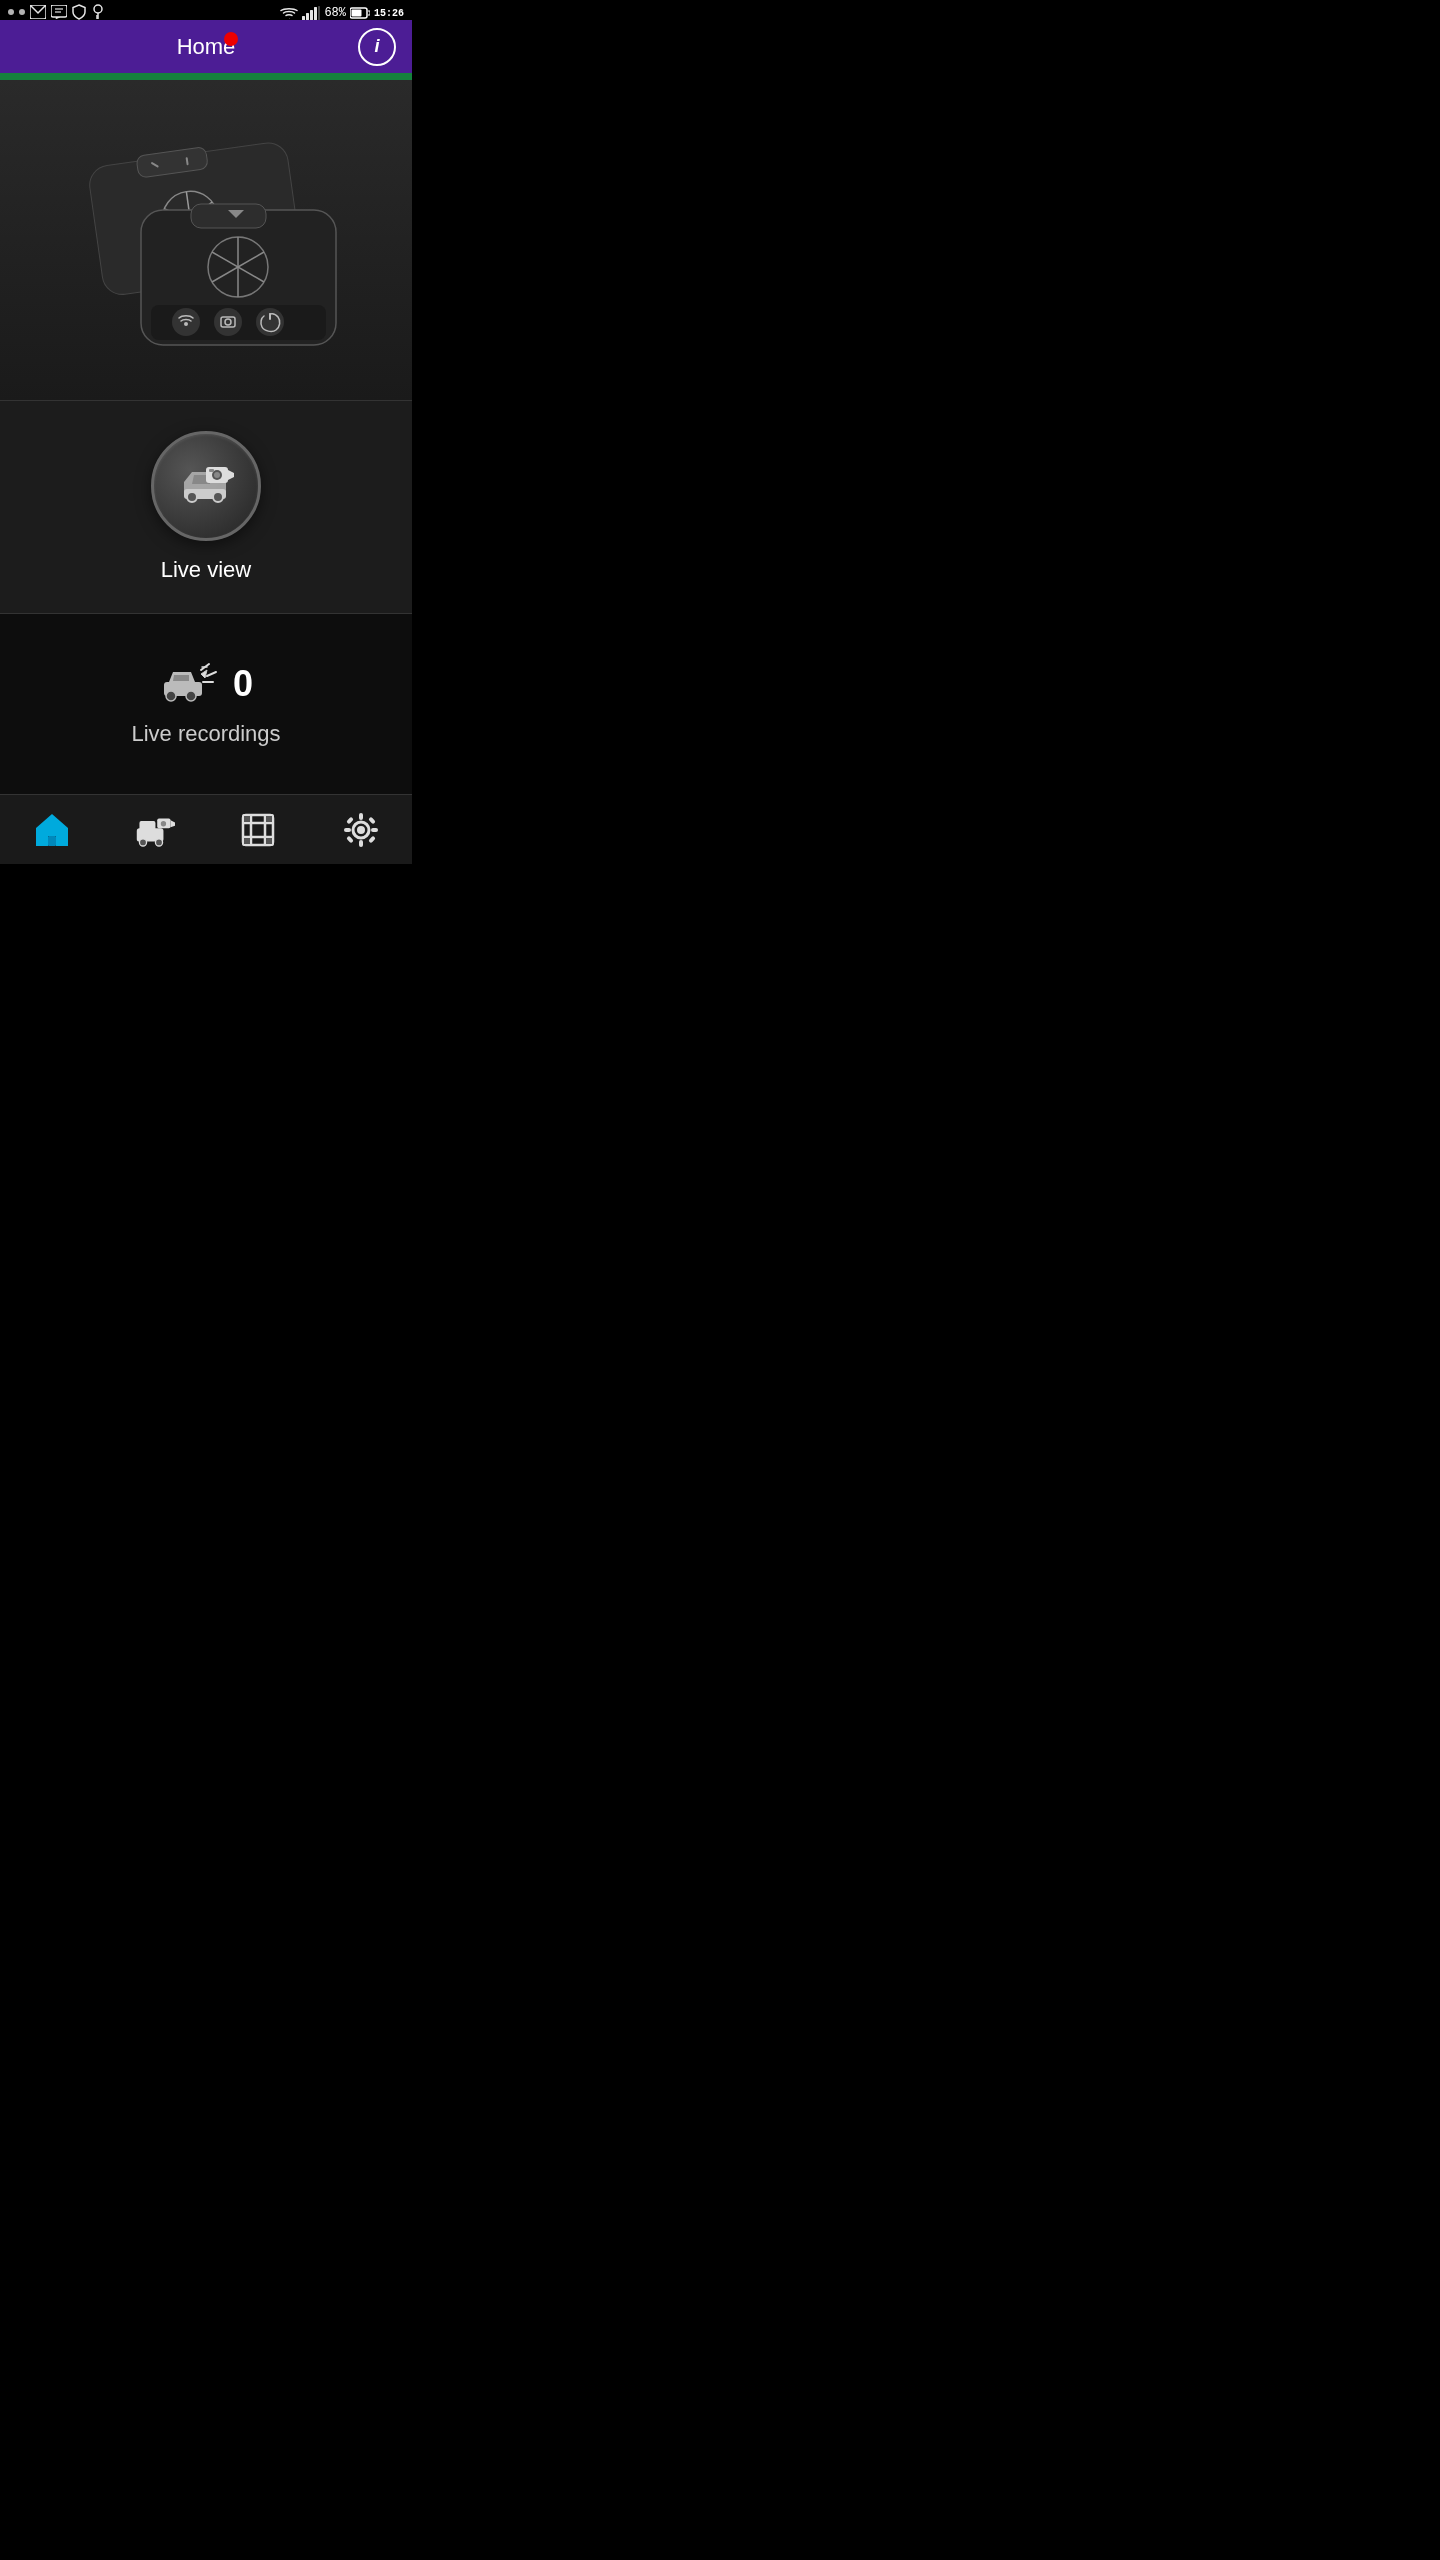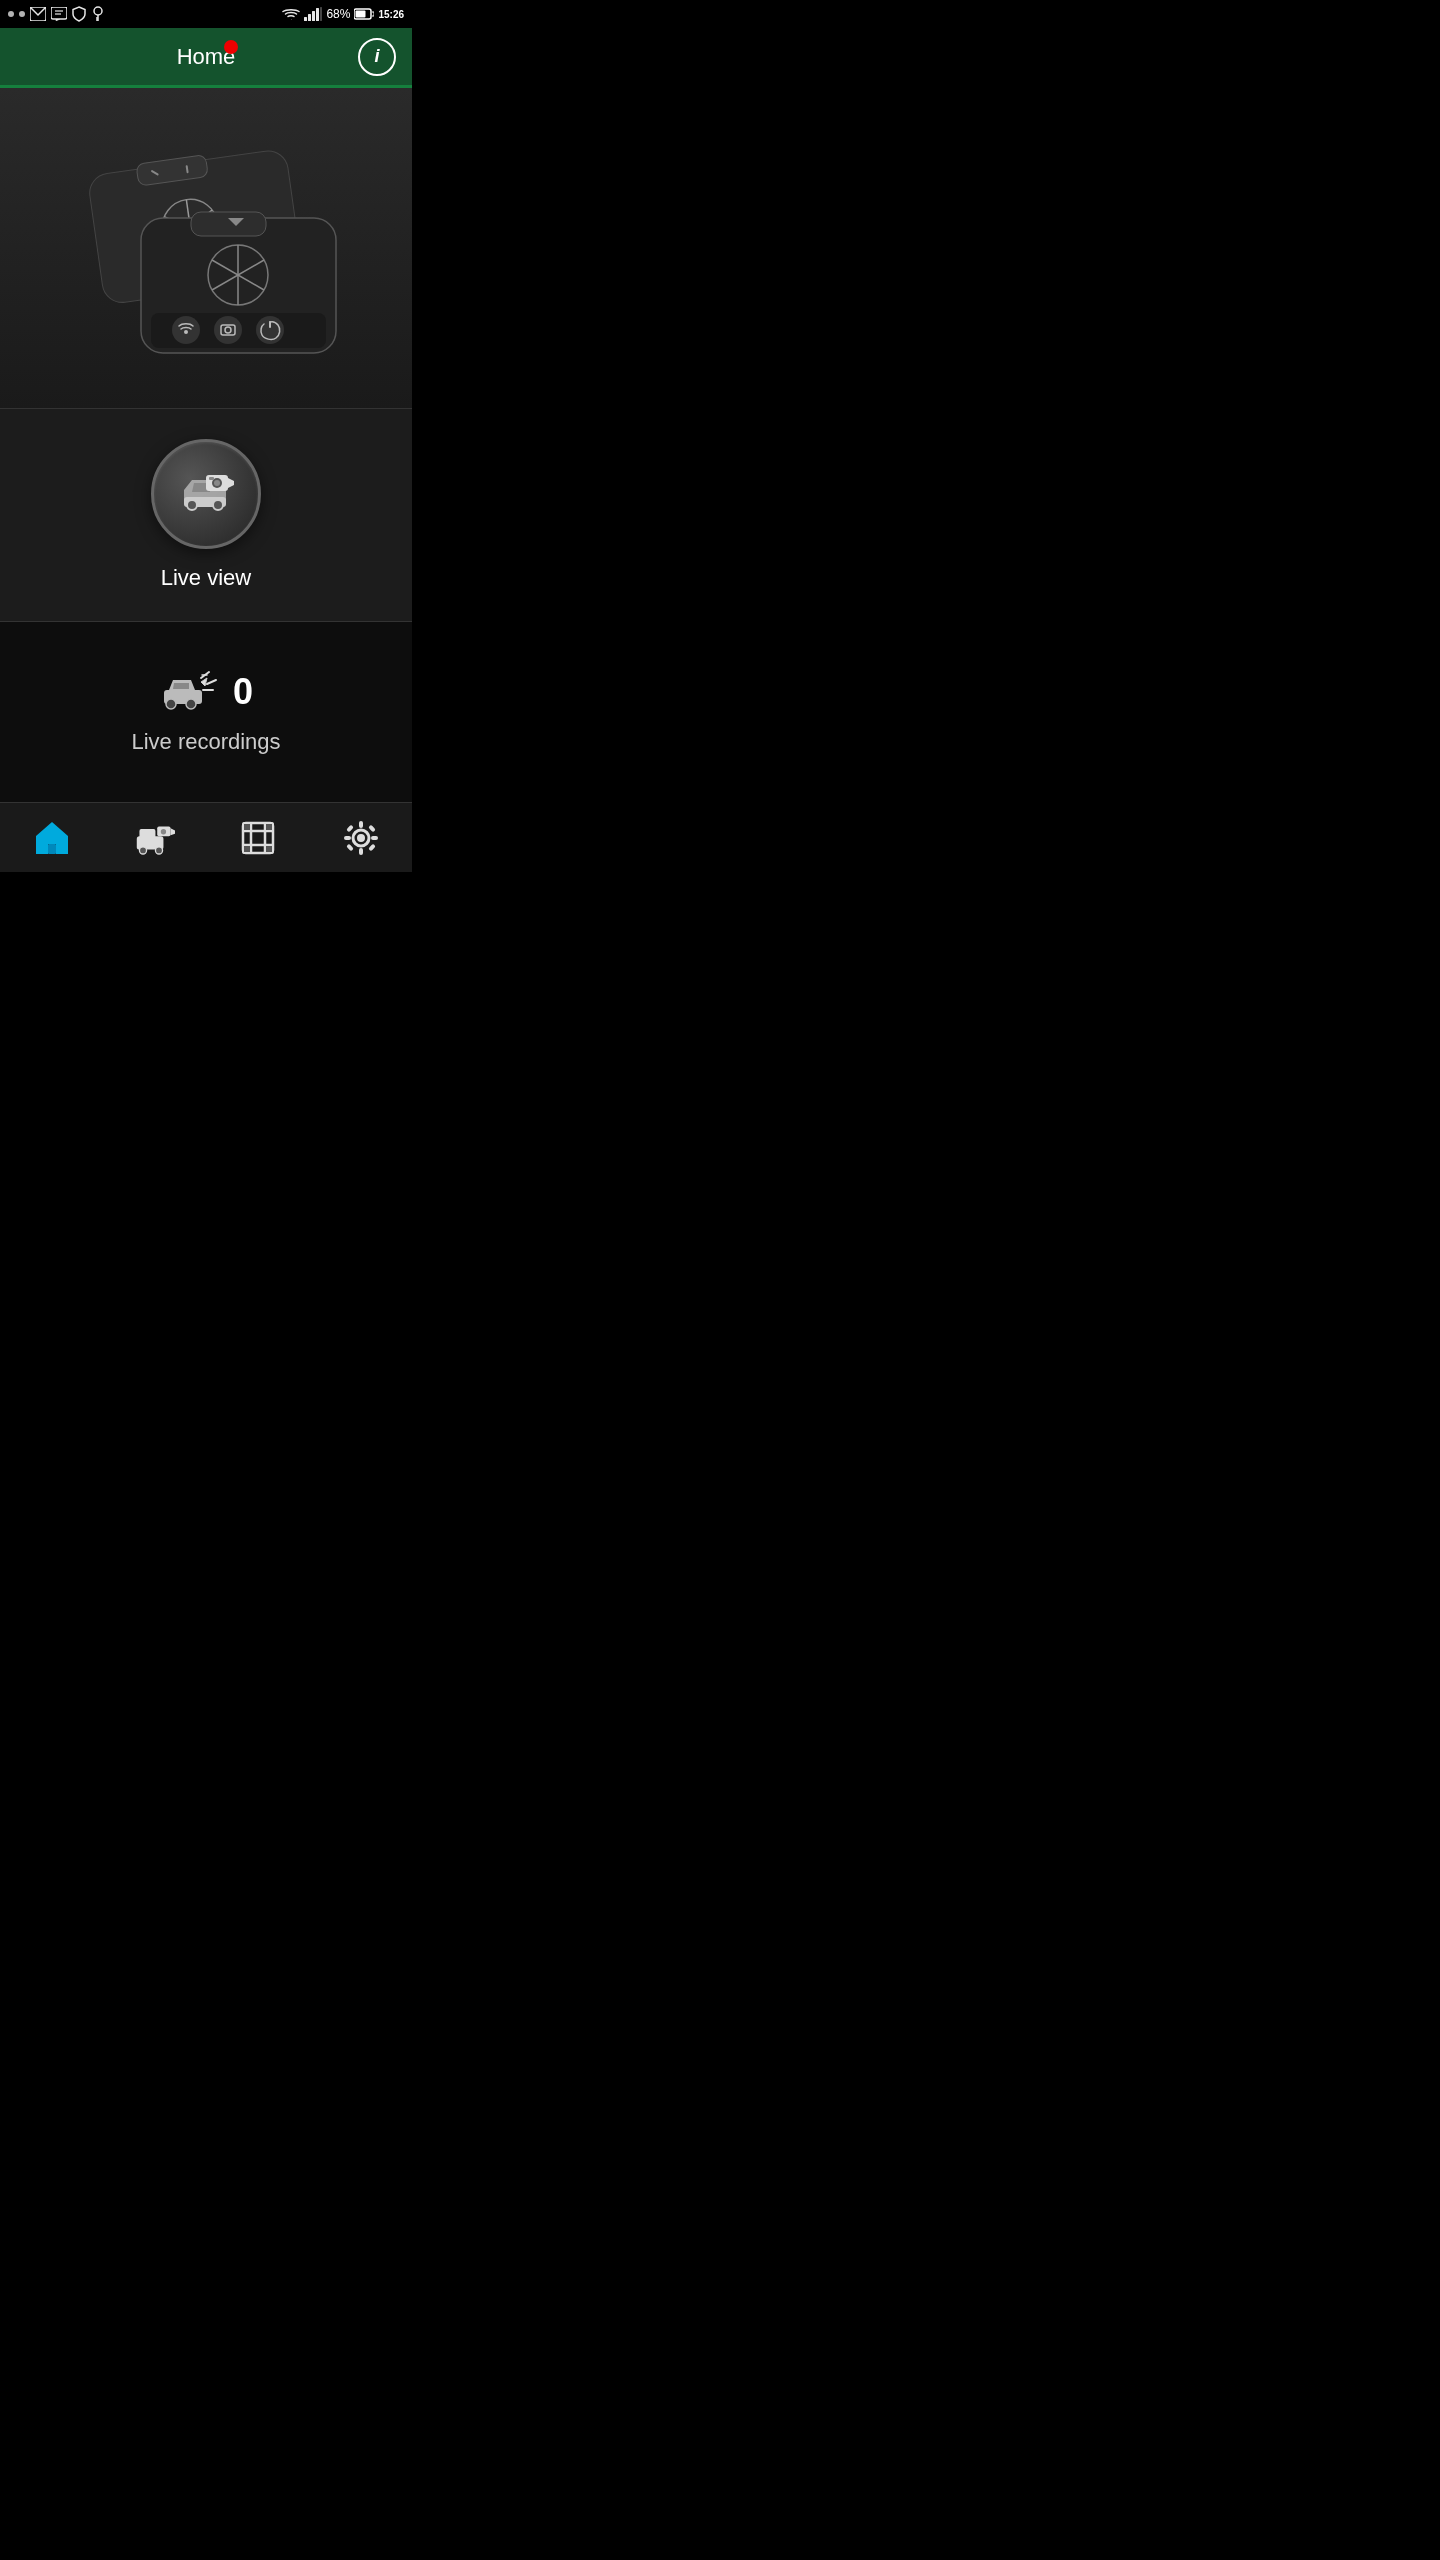--- a/index.html
+++ b/index.html
@@ -13,26 +13,27 @@
       min-height: 100vh;
       background: #000;
       font-family: 'Arial', sans-serif;
       color: #fff;
       overflow-x: hidden;
     }
 
     
     .status-bar {
       background: #000;
-      height: 28px;
-      display: flex;
-      align-items: center;
+      height: 20px;
+      display: flex;
+      align-items: flex-end;
       justify-content: space-between;
       padding: 0 8px;
       font-size: 12px;
+      font-family: Liberation Mono, monospace;
     }
 
     .status-bar-left {
       display: flex;
       align-items: center;
       gap: 5px;
     }
 
     .status-bar-right {
       display: flex;
@@ -44,27 +45,27 @@
     .status-dot {
       width: 6px;
       height: 6px;
       background: #fff;
       border-radius: 50%;
       opacity: 0.7;
     }
 
     
     .header {
-      background: #14532d;
+      background: #4c1d95;
       height: 60px;
       display: flex;
       align-items: center;
       justify-content: center;
       position: relative;
-      border-bottom: 3px solid #15803d;
+      border-bottom: 7px solid #15803d;
     }
 
     .header-title {
       font-size: 22px;
       color: #fff;
       font-weight: 400;
     }
 
     .header-recording-dot {
       width: 14px;

